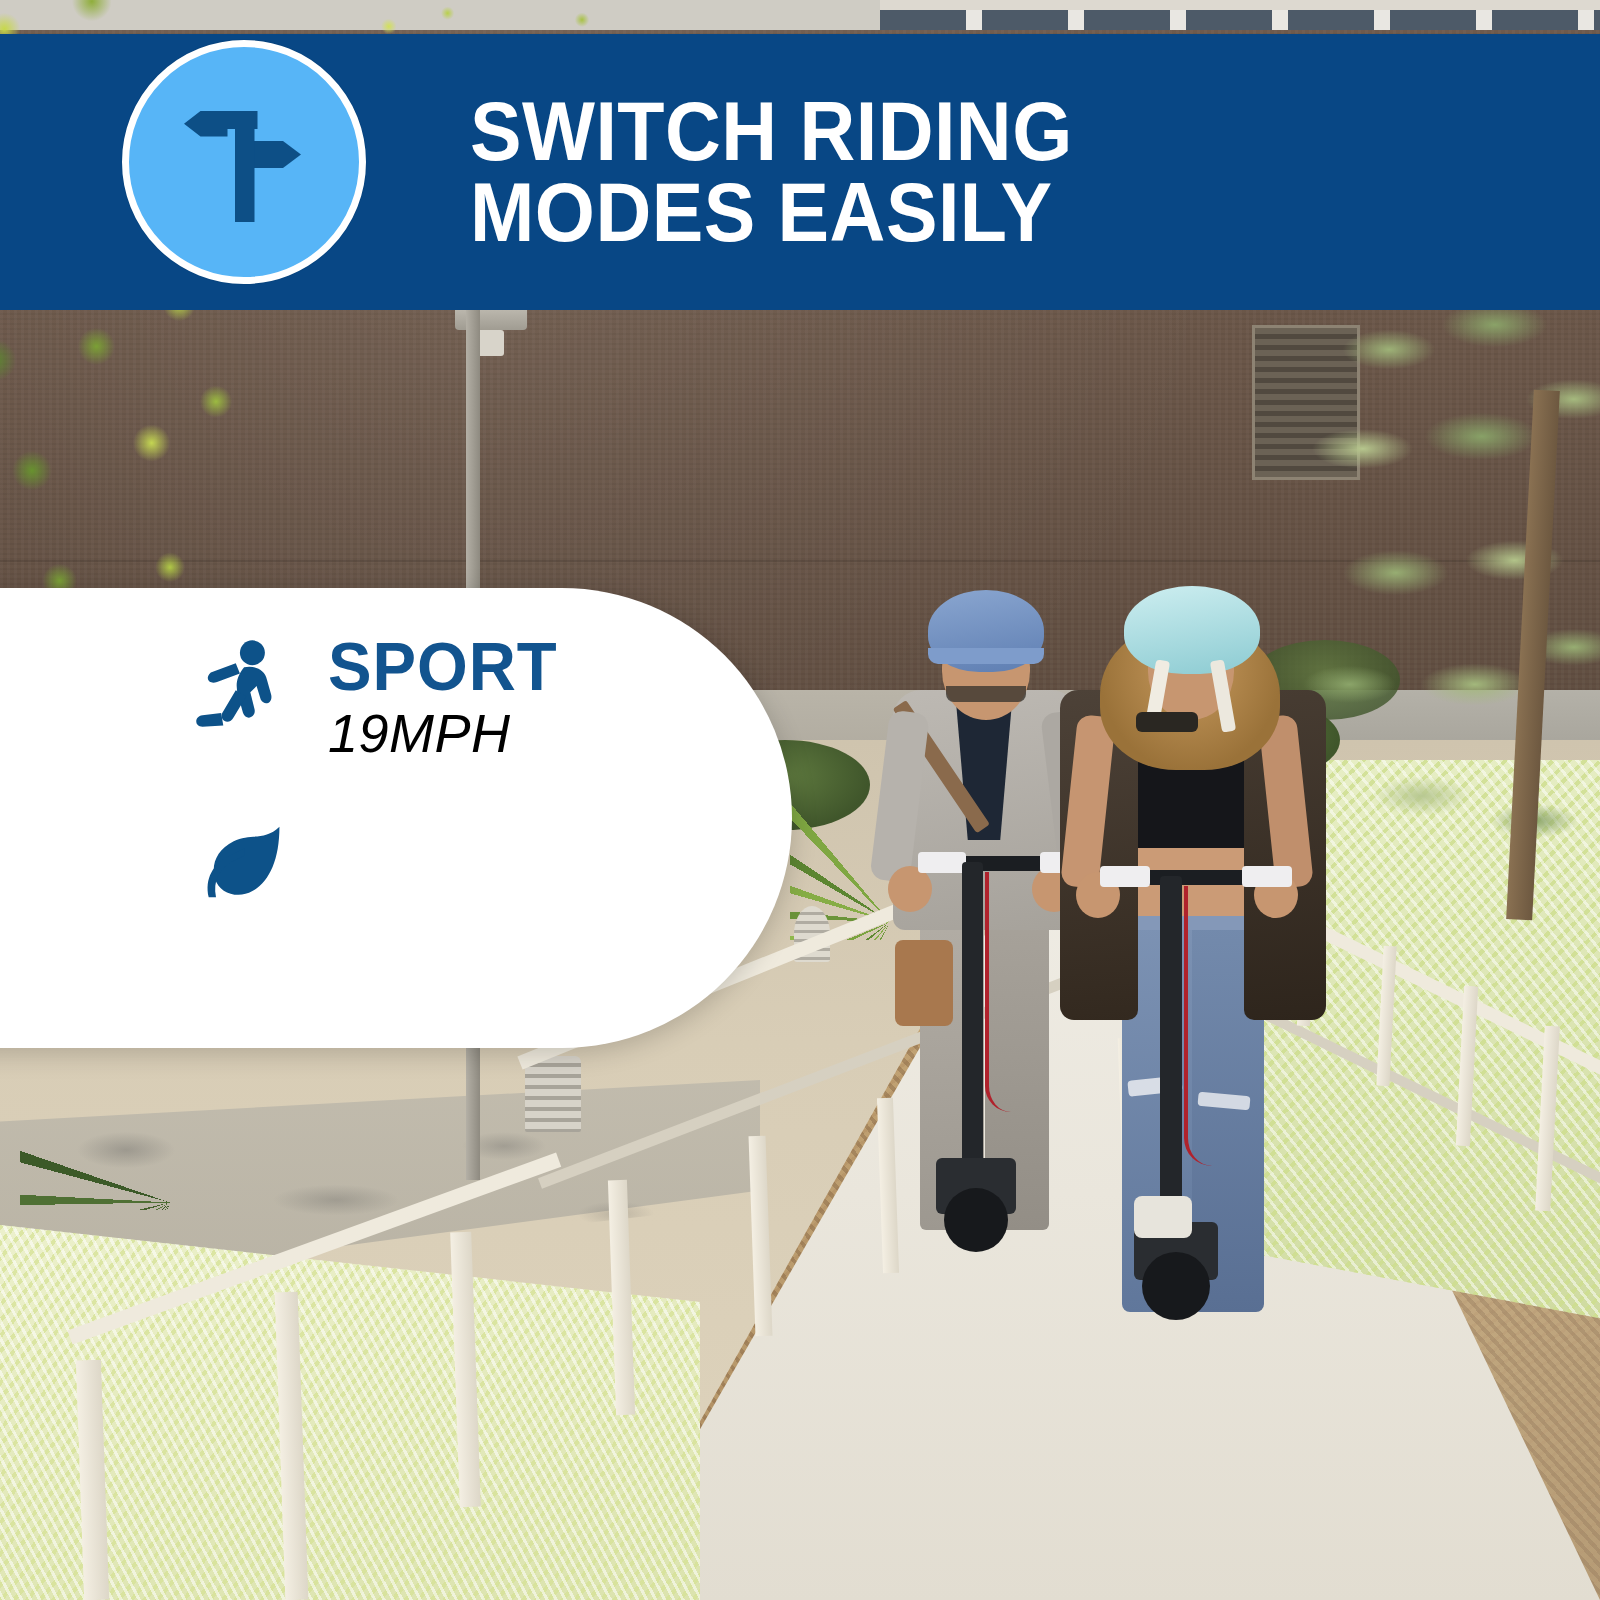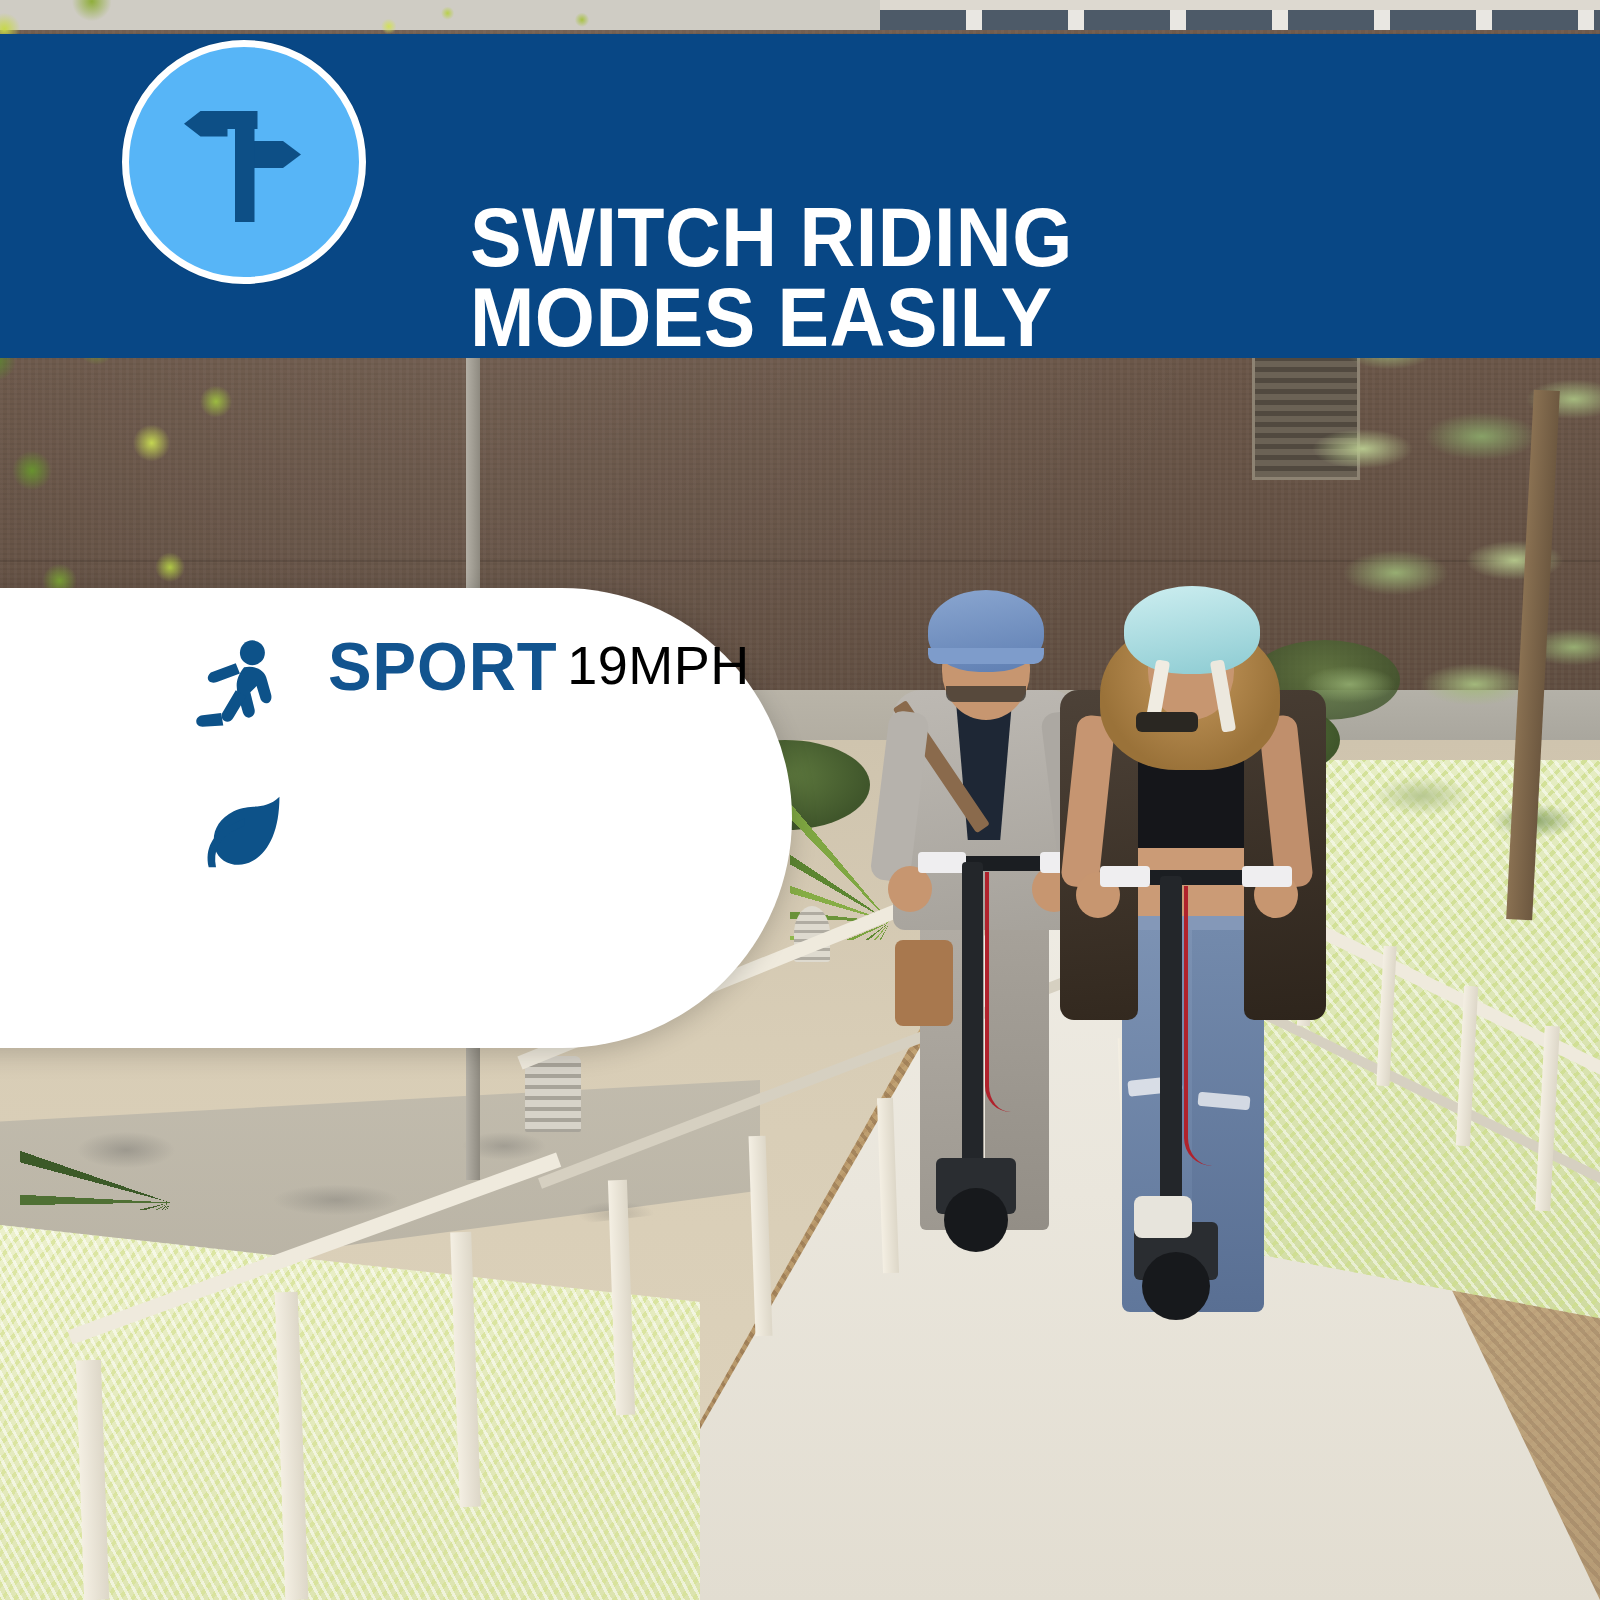--- a/index.html
+++ b/index.html
@@ -247,23 +247,23 @@
   
   .stem { position:absolute; background:#23262a; border-radius:4px; }
   .bar  { position:absolute; background:#1b1e22; border-radius:5px; }
   .grip { position:absolute; background:#efeef0; border-radius:4px; }
   .wheel{ position:absolute; background:#17191c; border-radius:50%; }
   .deck { position:absolute; background:#2a2d31; border-radius:4px; }
   .cable{ position:absolute; border-left:4px solid #b0222c; border-radius:0 0 0 40px; }
 
   
   .header-band{
-    position:absolute; left:0; top:34px; width:1600px; height:324px;
+    position:absolute; left:0; top:34px; width:1600px; height:276px;
     background:var(--brandDark,#084785);
-    display:flex; align-items:flex-end;
+    display:flex; align-items:center;
   }
   .header-title{
     margin-left:470px;
     color:#ffffff;
     font-family:"Liberation Sans", sans-serif;
     font-weight:bold;
     font-size:84px;
     line-height:0.96;
     letter-spacing:0.5px;
     transform:scaleX(0.92);
@@ -289,30 +289,30 @@
     border-radius:0 230px 230px 0;
     box-shadow:0 6px 26px rgba(0,0,0,.18);
   }
   .mode-list{
     position:absolute; left:230px; top:44px;
     display:flex; flex-direction:column; gap:38px;
   }
   .mode-row{ display:flex; align-items:flex-start; gap:34px; }
   .mode-icon{ width:104px; height:104px; flex:none; display:flex; align-items:center; justify-content:center; }
   .mode-icon svg{ width:100%; height:100%; display:block; }
-  .mode-text{ display:flex; flex-direction:row; }
+  .mode-text{ display:flex; flex-direction:column; }
   .mode-name{
     color:var(--brandMid,#12548f);
     font-weight:bold; font-size:68px; line-height:1.0;
     letter-spacing:1px;
     transform:scaleX(0.96); transform-origin:left center;
   }
   .mode-speed{
     color:#000000; font-size:54px; line-height:1.18; font-weight:400;
-    letter-spacing:0.5px; margin-top:2px;
+    letter-spacing:0.5px; margin-top:2px;font-style:italic;
   }
   .row-eco .mode-icon{ margin-top:6px; }
 </style>
 </head>
 <body>
 
 <div id="stage">
 
   <div class="photo">
 

